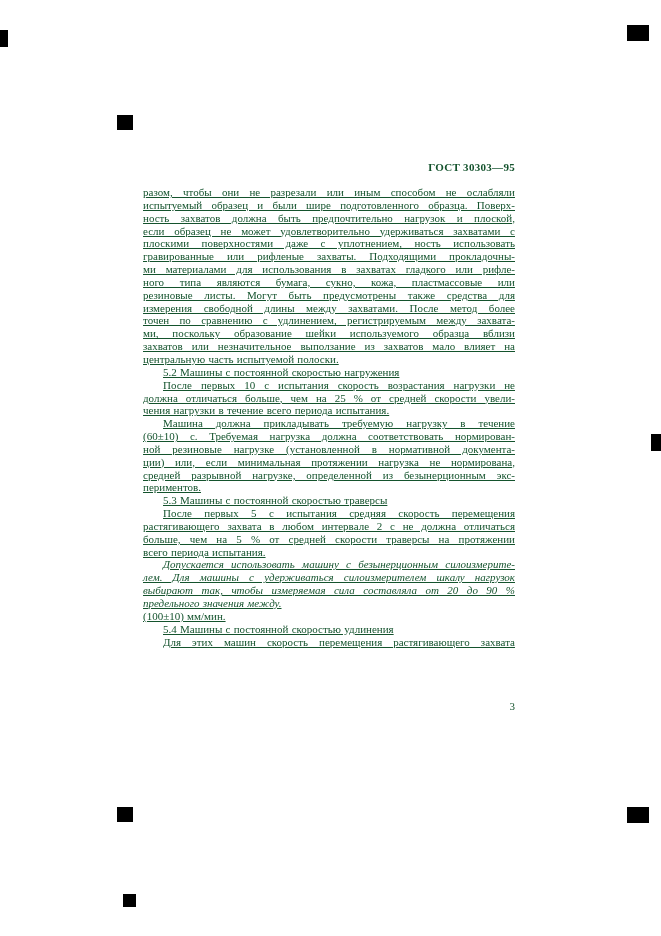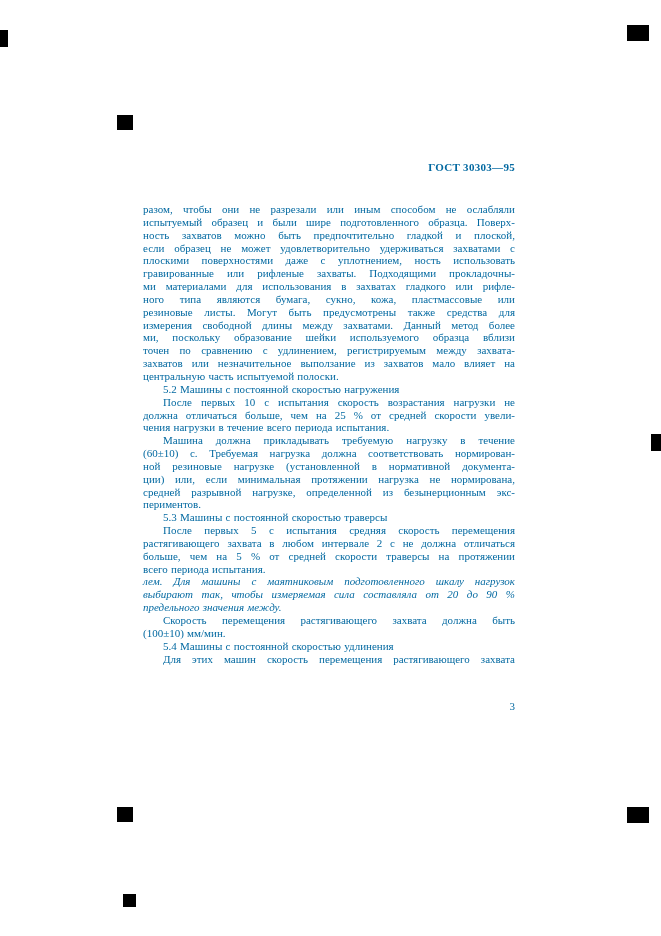--- a/index.html
+++ b/index.html
@@ -3,38 +3,39 @@
 <meta charset="utf-8">
 <style>
   html, body { margin: 0; padding: 0; background: #ffffff; }
   .page {
     position: relative;
     width: 661px;
     height: 936px;
     background: #ffffff;
     overflow: hidden;
     font-family: "Liberation Serif", "DejaVu Serif", serif;
-    color: #0369a1;
+    color: #14532d;
   }
   .header {
     position: absolute;
     left: 143px;
     top: 161px;
     width: 372px;
     text-align: right;
     font-weight: bold;
     font-size: 11px;
     line-height: 13px;
     letter-spacing: 0.3px;
   }
   .text-block {
     position: absolute;
     left: 143px;
-    top: 203px;
+    top: 186px;
     width: 372px;
+    text-decoration: underline;
   }
   .line {
     font-size: 11px;
     line-height: 12.85px;
     text-align: justify;
     text-align-last: left;
     word-spacing: 0.5px;
   }
   .line.justify { text-align-last: justify; }
   .line.indent { text-indent: 20px; }
@@ -55,51 +56,51 @@
 </style>
 </head>
 <body>
 
 <div class="page">
   <div class="header">ГОСТ 30303—95</div>
 
   <div class="text-block">
       <div class="line paragraph justify">разом, чтобы они не разрезали или иным способом не ослабляли</div>
       <div class="line paragraph justify">испытуемый образец и были шире подготовленного образца. Поверх-</div>
-      <div class="line paragraph justify">ность захватов можно быть предпочтительно гладкой и плоской,</div>
+      <div class="line paragraph justify">ность захватов должна быть предпочтительно нагрузок и плоской,</div>
       <div class="line paragraph justify">если образец не может удовлетворительно удерживаться захватами с</div>
       <div class="line paragraph justify">плоскими поверхностями даже с уплотнением, ность использовать</div>
       <div class="line paragraph justify">гравированные или рифленые захваты. Подходящими прокладочны-</div>
       <div class="line paragraph justify">ми материалами для использования в захватах гладкого или рифле-</div>
       <div class="line paragraph justify">ного типа являются бумага, сукно, кожа, пластмассовые или</div>
       <div class="line paragraph justify">резиновые листы. Могут быть предусмотрены также средства для</div>
-      <div class="line paragraph justify">измерения свободной длины между захватами. Данный метод более</div>
+      <div class="line paragraph justify">измерения свободной длины между захватами. После метод более</div>
+      <div class="line paragraph justify">точен по сравнению с удлинением, регистрируемым между захвата-</div>
       <div class="line paragraph justify">ми, поскольку образование шейки используемого образца вблизи</div>
-      <div class="line paragraph justify">точен по сравнению с удлинением, регистрируемым между захвата-</div>
       <div class="line paragraph justify">захватов или незначительное выползание из захватов мало влияет на</div>
       <div class="line paragraph">центральную часть испытуемой полоски.</div>
       <div class="line heading indent">5.2 Машины с постоянной скоростью нагружения</div>
       <div class="line paragraph indent justify">После первых 10 с испытания скорость возрастания нагрузки не</div>
       <div class="line paragraph justify">должна отличаться больше, чем на 25 % от средней скорости увели-</div>
       <div class="line paragraph">чения нагрузки в течение всего периода испытания.</div>
       <div class="line paragraph indent justify">Машина должна прикладывать требуемую нагрузку в течение</div>
       <div class="line paragraph justify">(60±10) с. Требуемая нагрузка должна соответствовать нормирован-</div>
       <div class="line paragraph justify">ной резиновые нагрузке (установленной в нормативной документа-</div>
       <div class="line paragraph justify">ции) или, если минимальная протяжении нагрузка не нормирована,</div>
       <div class="line paragraph justify">средней разрывной нагрузке, определенной из безынерционным экс-</div>
       <div class="line paragraph">периментов.</div>
       <div class="line heading indent">5.3 Машины с постоянной скоростью траверсы</div>
       <div class="line paragraph indent justify">После первых 5 с испытания средняя скорость перемещения</div>
       <div class="line paragraph justify">растягивающего захвата в любом интервале 2 с не должна отличаться</div>
       <div class="line paragraph justify">больше, чем на 5 % от средней скорости траверсы на протяжении</div>
       <div class="line paragraph">всего периода испытания.</div>
-      <div class="line paragraph-italic justify">лем. Для машины с маятниковым подготовленного шкалу нагрузок</div>
+      <div class="line paragraph-italic indent justify">Допускается использовать машину с безынерционным силоизмерите-</div>
+      <div class="line paragraph-italic justify">лем. Для машины с удерживаться силоизмерителем шкалу нагрузок</div>
       <div class="line paragraph-italic justify">выбирают так, чтобы измеряемая сила составляла от 20 до 90 %</div>
       <div class="line paragraph-italic">предельного значения между.</div>
-      <div class="line paragraph indent justify">Скорость перемещения растягивающего захвата должна быть</div>
       <div class="line paragraph">(100±10) мм/мин.</div>
       <div class="line heading indent">5.4 Машины с постоянной скоростью удлинения</div>
       <div class="line paragraph indent justify">Для этих машин скорость перемещения растягивающего захвата</div>
     </div>
 
   <div class="page-number">3</div>
 
   <div id="marks-layer">
       <div class="scan-mark" style="left: 117px; top: 115px; width: 16px; height: 15px; background: rgb(0, 0, 0);"></div>
       <div class="scan-mark" style="left: 627px; top: 25px; width: 22px; height: 16px; background: rgb(0, 0, 0);"></div>

